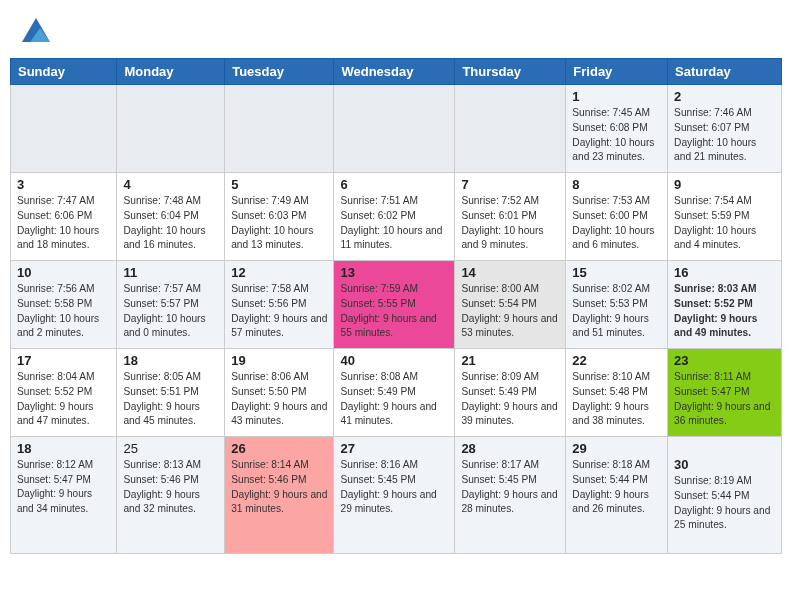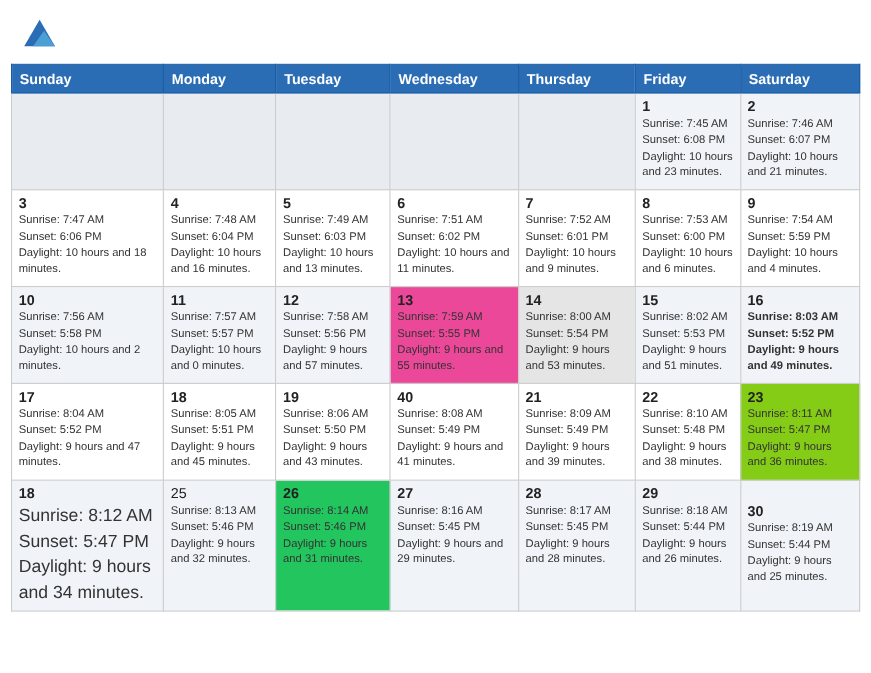--- a/index.html
+++ b/index.html
@@ -141,27 +141,27 @@
           <div style="font-size: 10.2px; line-height: 1.45; color: rgb(51, 51, 51);">Sunrise: 8:10 AM<br>Sunset: 5:48 PM<br>Daylight: 9 hours and 38 minutes.</div>
         </td>
         <td style="background: #84cc16; border: 1px solid rgb(204, 204, 204); height: 88px; vertical-align: top; padding: 4px 6px;">
           <div style="font-size: 13px; font-weight: bold; margin-bottom: 2px; color: rgb(34, 34, 34);">23</div>
           <div style="font-size: 10.2px; line-height: 1.45; color: rgb(51, 51, 51);">Sunrise: 8:11 AM<br>Sunset: 5:47 PM<br>Daylight: 9 hours and 36 minutes.</div>
         </td>
       </tr>
       <tr>
         <td style="background: rgb(240, 244, 248); border: 1px solid rgb(204, 204, 204); height: 88px; vertical-align: top; padding: 4px 6px;">
           <div style="font-size: 13px; font-weight: bold; margin-bottom: 2px; color: rgb(34, 34, 34);">18</div>
-          <div style="font-size: 16px; line-height: 1.45; color: rgb(51, 51, 51);">Sunrise: 8:12 AM<br>Sunset: 5:47 PM<br>Daylight: 9 hours and 34 minutes.</div>
+          <div style="font-size: 10px; line-height: 1.45; color: rgb(51, 51, 51);">Sunrise: 8:12 AM<br>Sunset: 5:47 PM<br>Daylight: 9 hours and 34 minutes.</div>
         </td>
         <td style="background: rgb(240, 244, 248); border: 1px solid rgb(204, 204, 204); height: 88px; vertical-align: top; padding: 4px 6px;">
           <div style="font-size: 13px; font-weight: normal; margin-bottom: 2px; color: rgb(34, 34, 34);">25</div>
           <div style="font-size: 10.2px; line-height: 1.45; color: rgb(51, 51, 51);">Sunrise: 8:13 AM<br>Sunset: 5:46 PM<br>Daylight: 9 hours and 32 minutes.</div>
         </td>
-        <td style="background: #22c55e; border: 1px solid rgb(204, 204, 204); height: 88px; vertical-align: top; padding: 4px 6px;">
+        <td style="background: #fca5a5; border: 1px solid rgb(204, 204, 204); height: 88px; vertical-align: top; padding: 4px 6px;">
           <div style="font-size: 13px; font-weight: bold; margin-bottom: 2px; color: rgb(34, 34, 34);">26</div>
           <div style="font-size: 10.2px; line-height: 1.45; color: rgb(51, 51, 51);">Sunrise: 8:14 AM<br>Sunset: 5:46 PM<br>Daylight: 9 hours and 31 minutes.</div>
         </td>
         <td style="background: rgb(240, 244, 248); border: 1px solid rgb(204, 204, 204); height: 88px; vertical-align: top; padding: 4px 6px;">
           <div style="font-size: 13px; font-weight: bold; margin-bottom: 2px; color: rgb(34, 34, 34);">27</div>
           <div style="font-size: 10.2px; line-height: 1.45; color: rgb(51, 51, 51);">Sunrise: 8:16 AM<br>Sunset: 5:45 PM<br>Daylight: 9 hours and 29 minutes.</div>
         </td>
         <td style="background: rgb(240, 244, 248); border: 1px solid rgb(204, 204, 204); height: 88px; vertical-align: top; padding: 4px 6px;">
           <div style="font-size: 13px; font-weight: bold; margin-bottom: 2px; color: rgb(34, 34, 34);">28</div>
           <div style="font-size: 10.2px; line-height: 1.45; color: rgb(51, 51, 51);">Sunrise: 8:17 AM<br>Sunset: 5:45 PM<br>Daylight: 9 hours and 28 minutes.</div>

